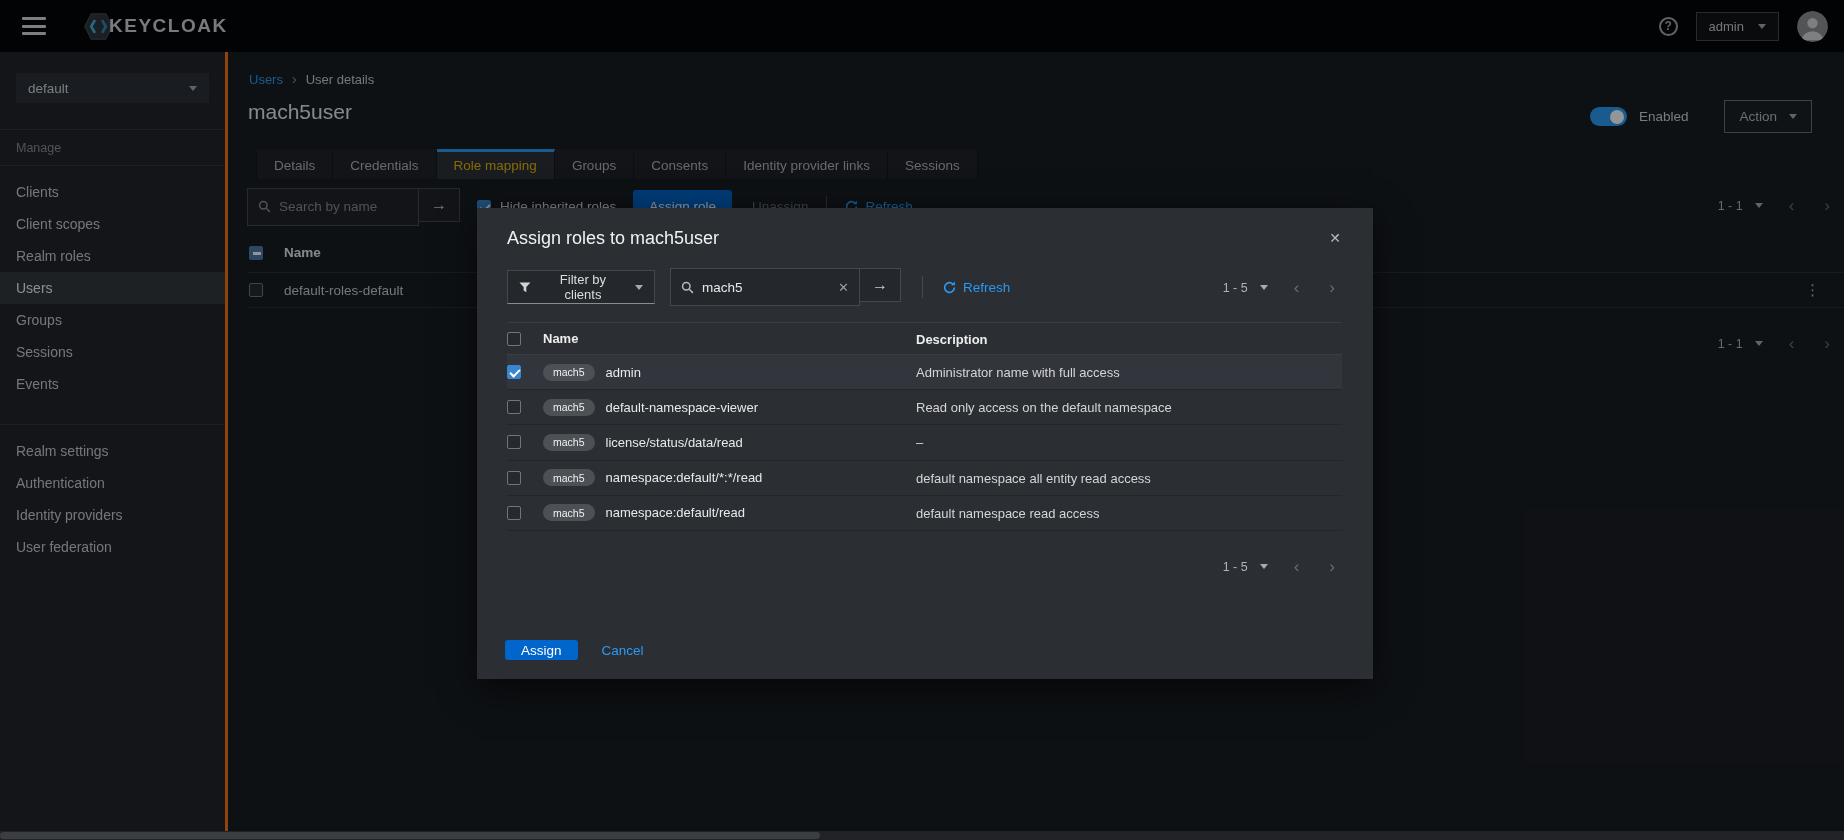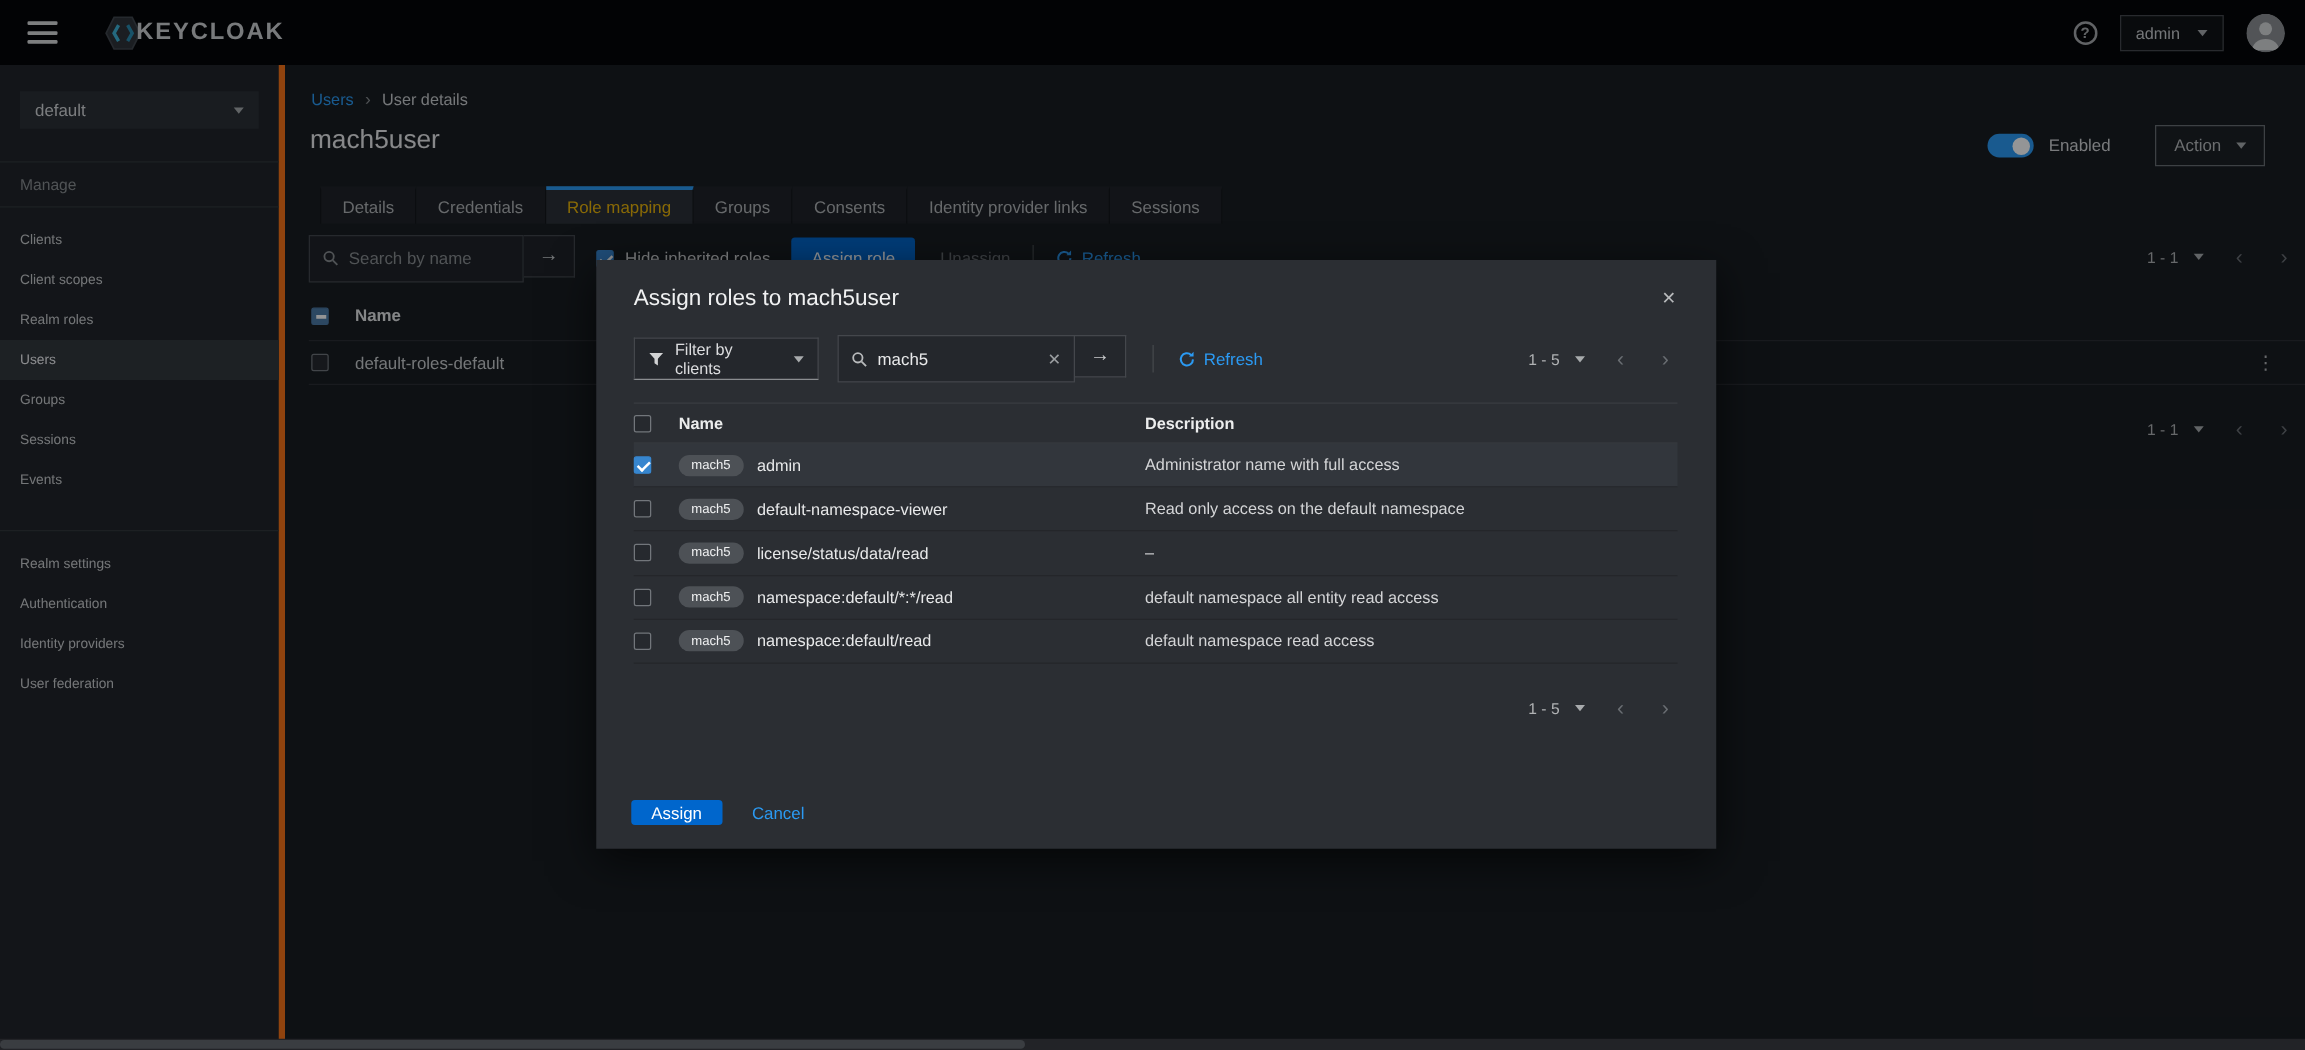--- a/index.html
+++ b/index.html
@@ -19,26 +19,26 @@
   .brand { display:flex; align-items:center; margin-left:38px; }
   .brand-text { font-size:19px; font-weight:bold; letter-spacing:1.5px; color:#cfd1d3; margin-left:-4px; }
   .masthead-right { margin-left:auto; display:flex; align-items:center; gap:18px; }
   .help-btn { width:19px; height:19px; border:2px solid #a8aaac; border-radius:50%; color:#a8aaac; font-size:12px; font-weight:bold; display:flex; align-items:center; justify-content:center; cursor:pointer; }
   .user-menu { display:flex; align-items:center; gap:14px; border:1px solid #45484c; background:#111214; padding:6px 12px; min-width:80px; cursor:pointer; }
   .user-menu-label { font-size:13px; color:#c9cbcd; }
   .caret { width:0; height:0; border-left:4.5px solid transparent; border-right:4.5px solid transparent; border-top:5px solid #a8abad; display:inline-block; }
   .avatar-wrap { width:31px; height:31px; border-radius:50%; overflow:hidden; flex:0 0 auto; }
 
   
-  .sidebar { position:absolute; top:52px; left:0; width:228px; bottom:0; background:#212428; border-right:5px solid #f97316; z-index:1; }
+  .sidebar { position:absolute; top:52px; left:0; width:228px; bottom:0; background:#212428; border-right:3px solid #f97316; z-index:1; }
   .realm-select { margin:21px 16px 0 16px; height:30px; background:#2b2f34; display:flex; align-items:center; justify-content:space-between; padding:0 12px; font-size:13.5px; color:#d5d6d8; cursor:pointer; }
   .side-divider { border:none; border-top:1px solid #32363a; margin:0; }
   .hr1 { margin-top:26px; }
   .section-label { font-size:12.5px; color:#8a8d90; padding:11px 16px 10px 16px; }
-  .nav-item { height:32px; display:flex; align-items:center; padding:0 16px; font-size:11px; color:#c9cacc; cursor:pointer; }
+  .nav-item { height:32px; display:flex; align-items:center; padding:0 16px; font-size:14px; color:#c9cacc; cursor:pointer; }
   .nav-item.active { background:#33373c; color:#f0f1f2; }
   .nav-gap { height:24px; }
 
   
   .main { position:absolute; top:52px; left:229px; right:0; bottom:0; background:#191c1f; z-index:1; }
   .breadcrumb { position:absolute; left:20px; top:19px; font-size:13px; display:flex; align-items:center; gap:9px; }
   .crumb-link { color:#2b9af3; cursor:pointer; }
   .crumb-sep { color:#8a8d90; font-size:14px; }
   .crumb-cur { color:#c9cbcd; }
   .page-title { position:absolute; left:19px; top:48px; font-size:21px; font-weight:400; color:#e8e9ea; }
@@ -88,21 +88,21 @@
   .kebab { position:absolute; right:24px; color:#b0b2b4; font-size:15px; letter-spacing:0; cursor:pointer; }
   .bg-pag2 { position:absolute; right:14px; top:283px; }
 
   
   .backdrop { position:absolute; inset:0; background:rgba(1,2,4,0.42); z-index:10; }
   .modal { position:absolute; left:477px; top:208px; width:896px; height:471px; background:#2b2e33; z-index:20; box-shadow:0 10px 34px rgba(0,0,0,0.65); }
   .modal-header { padding:20px 28px 0 30px; display:flex; align-items:flex-start; }
   .modal-title { font-size:18px; font-weight:500; color:#f0f1f2; }
   .modal-close { margin-left:auto; color:#b8babc; font-size:14px; cursor:pointer; padding:2px 4px; }
   .modal-toolbar { position:absolute; left:30px; right:30px; top:62px; height:34px; display:flex; align-items:center; }
-  .filter-dd { width:148px; height:34px; background:#24272c; border:1px solid #44474c; border-bottom-color:#8a8d90; display:flex; align-items:center; gap:9px; padding:0 11px; font-size:13px; color:#dcdddf; cursor:pointer; }
+  .filter-dd { width:148px; height:34px; background:#24272c; border:1px solid #44474c; border-bottom-color:#8a8d90; display:flex; align-items:center; gap:9px; padding:0 11px; font-size:13px; color:#dcdddf; cursor:pointer;text-align:center; }
   .filter-dd .caret { margin-left:auto; }
   .modal-search { width:190px; background:#24272c; border:1px solid #44474c; }
   .modal-search .clear-x { color:#9a9da0; font-size:13px; cursor:pointer; }
   .m-arrow { background:#24272c; border-color:#44474c; }
   .modal-toolbar .v-div { margin:0 20px 0 21px; }
   .modal-toolbar .pagination { position:absolute; right:8px; top:9px; }
 
   .modal-table { position:absolute; left:30px; right:31px; top:114px; }
   .m-thead { height:33px; display:flex; align-items:center; border-top:1px solid #3a3d42; border-bottom:1px solid #3a3d42; }
   .m-col-check { width:36px; flex:0 0 auto; display:flex; }

